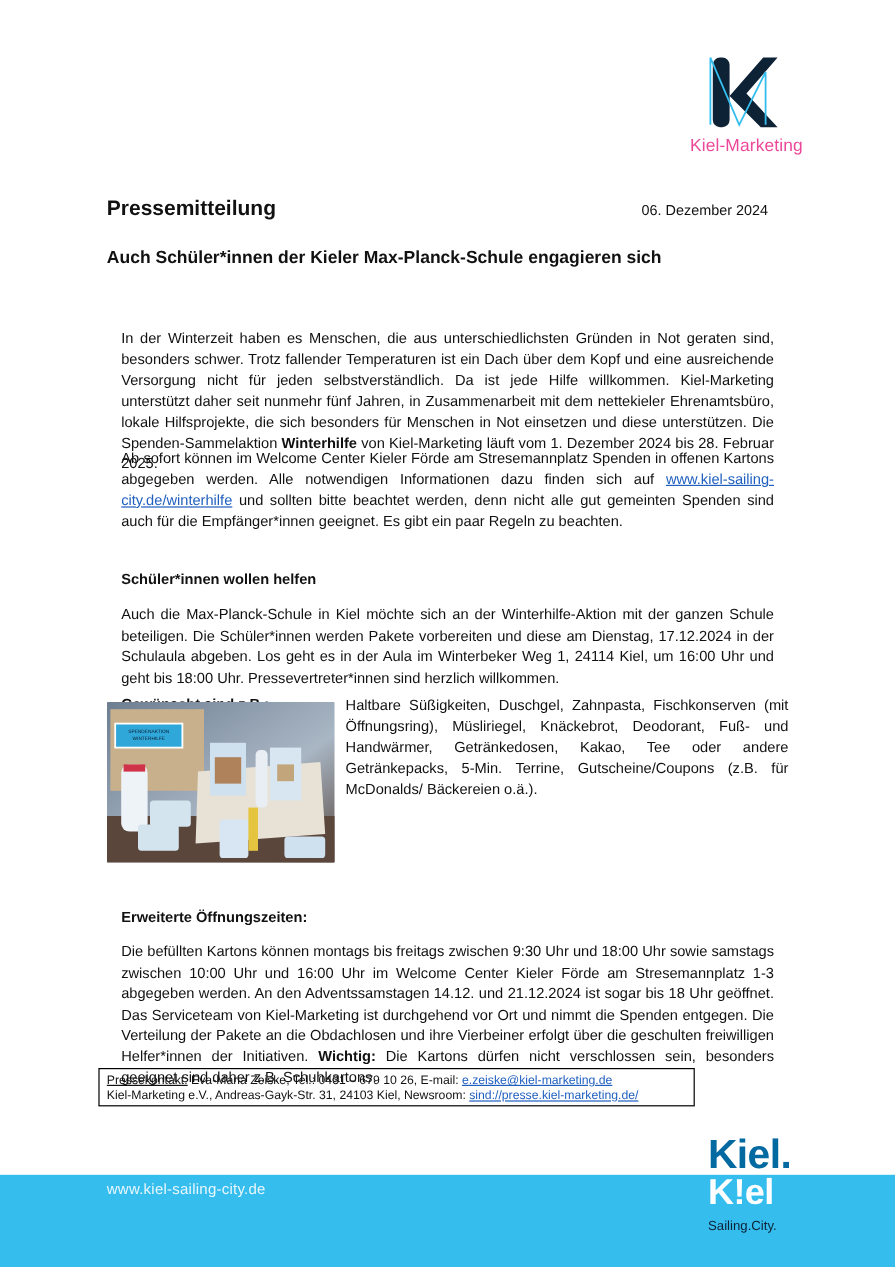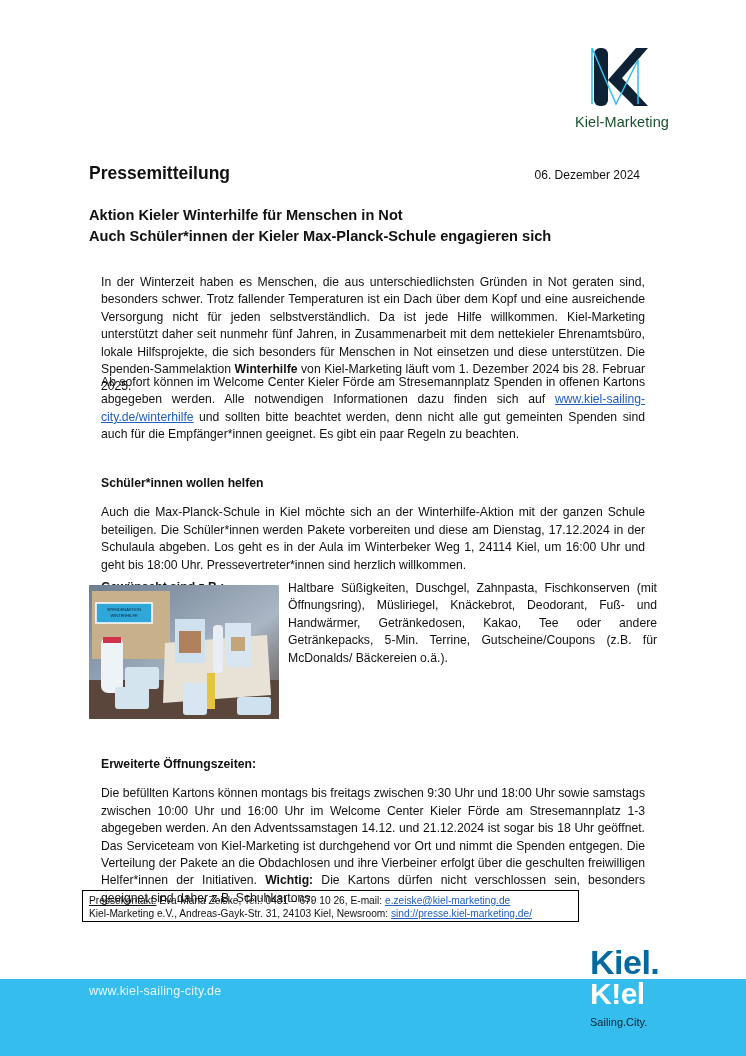--- a/index.html
+++ b/index.html
@@ -3,21 +3,21 @@
 <meta charset="utf-8">
 <style>
   html, body { margin: 0; padding: 0; }
   body { width: 746px; height: 1056px; background: #ffffff; position: relative; overflow: hidden;
          font-family: "Liberation Sans", sans-serif; color: #111; }
   .page { position: absolute; inset: 0; }
 
   
   .km-logo { position: absolute; left: 566px; top: 46px; width: 112px; text-align: center; }
   .km-logo svg { display: block; margin: 0 0 0 24px; }
-  .km-logo .km-text { font-size: 14.5px; color: #14532d; margin-top: 4px; letter-spacing: 0.1px; }
+  .km-logo .km-text { font-size: 14.5px; color: #ec4899; margin-top: 4px; letter-spacing: 0.1px; }
 
   .pm-row { position: absolute; left: 89px; top: 163px; width: 555px; display: flex; justify-content: space-between; align-items: baseline; }
   .pm-title { font-size: 17.5px; font-weight: bold; }
   .pm-date { font-size: 12px; margin-right: 4px; }
 
   .headline { position: absolute; left: 89px; top: 205px; width: 560px; font-size: 14.6px; font-weight: bold; line-height: 21px; }
 
   .body-text { position: absolute; left: 89px; width: 568px; font-size: 12.2px; line-height: 17.4px; text-align: justify; }
   .body-text p { margin: 12px; }
   .body-text b { font-weight: bold; }
@@ -60,21 +60,20 @@
     </svg>
     <div class="km-text">Kiel-Marketing</div>
   </div>
 
   <div class="pm-row">
     <span class="pm-title">Pressemitteilung</span>
     <span class="pm-date">06. Dezember 2024</span>
   </div>
 
   <div class="headline">
-    <div>Aktion Kieler Winterhilfe für Menschen in Not</div>
     <div>Auch Schüler*innen der Kieler Max-Planck-Schule engagieren sich</div>
   </div>
 
   <div class="body-text p1">
     <p><span>In der Winterzeit haben es Menschen, die aus unterschiedlichsten Gründen in Not geraten sind, besonders schwer. Trotz fallender Temperaturen ist ein Dach über dem Kopf und eine ausreichende Versorgung nicht für jeden selbstverständlich. Da ist jede Hilfe willkommen. Kiel-Marketing unterstützt daher seit nunmehr fünf Jahren, in Zusammenarbeit mit dem nettekieler Ehrenamtsbüro, lokale Hilfsprojekte, die sich besonders für Menschen in Not einsetzen und diese unterstützen. Die Spenden-Sammelaktion </span><b>Winterhilfe</b><span> von Kiel-Marketing läuft vom 1. Dezember 2024 bis 28. Februar 2025.</span></p>
   </div>
 
   <div class="body-text p2">
     <p><span>Ab sofort können im Welcome Center Kieler Förde am Stresemannplatz Spenden in offenen Kartons abgegeben werden. Alle notwendigen Informationen dazu finden sich auf </span><a class="link" href="#">www.kiel-sailing-city.de/winterhilfe</a><span> und sollten bitte beachtet werden, denn nicht alle gut gemeinten Spenden sind auch für die Empfänger*innen geeignet. Es gibt ein paar Regeln zu beachten.</span></p>
   </div>

